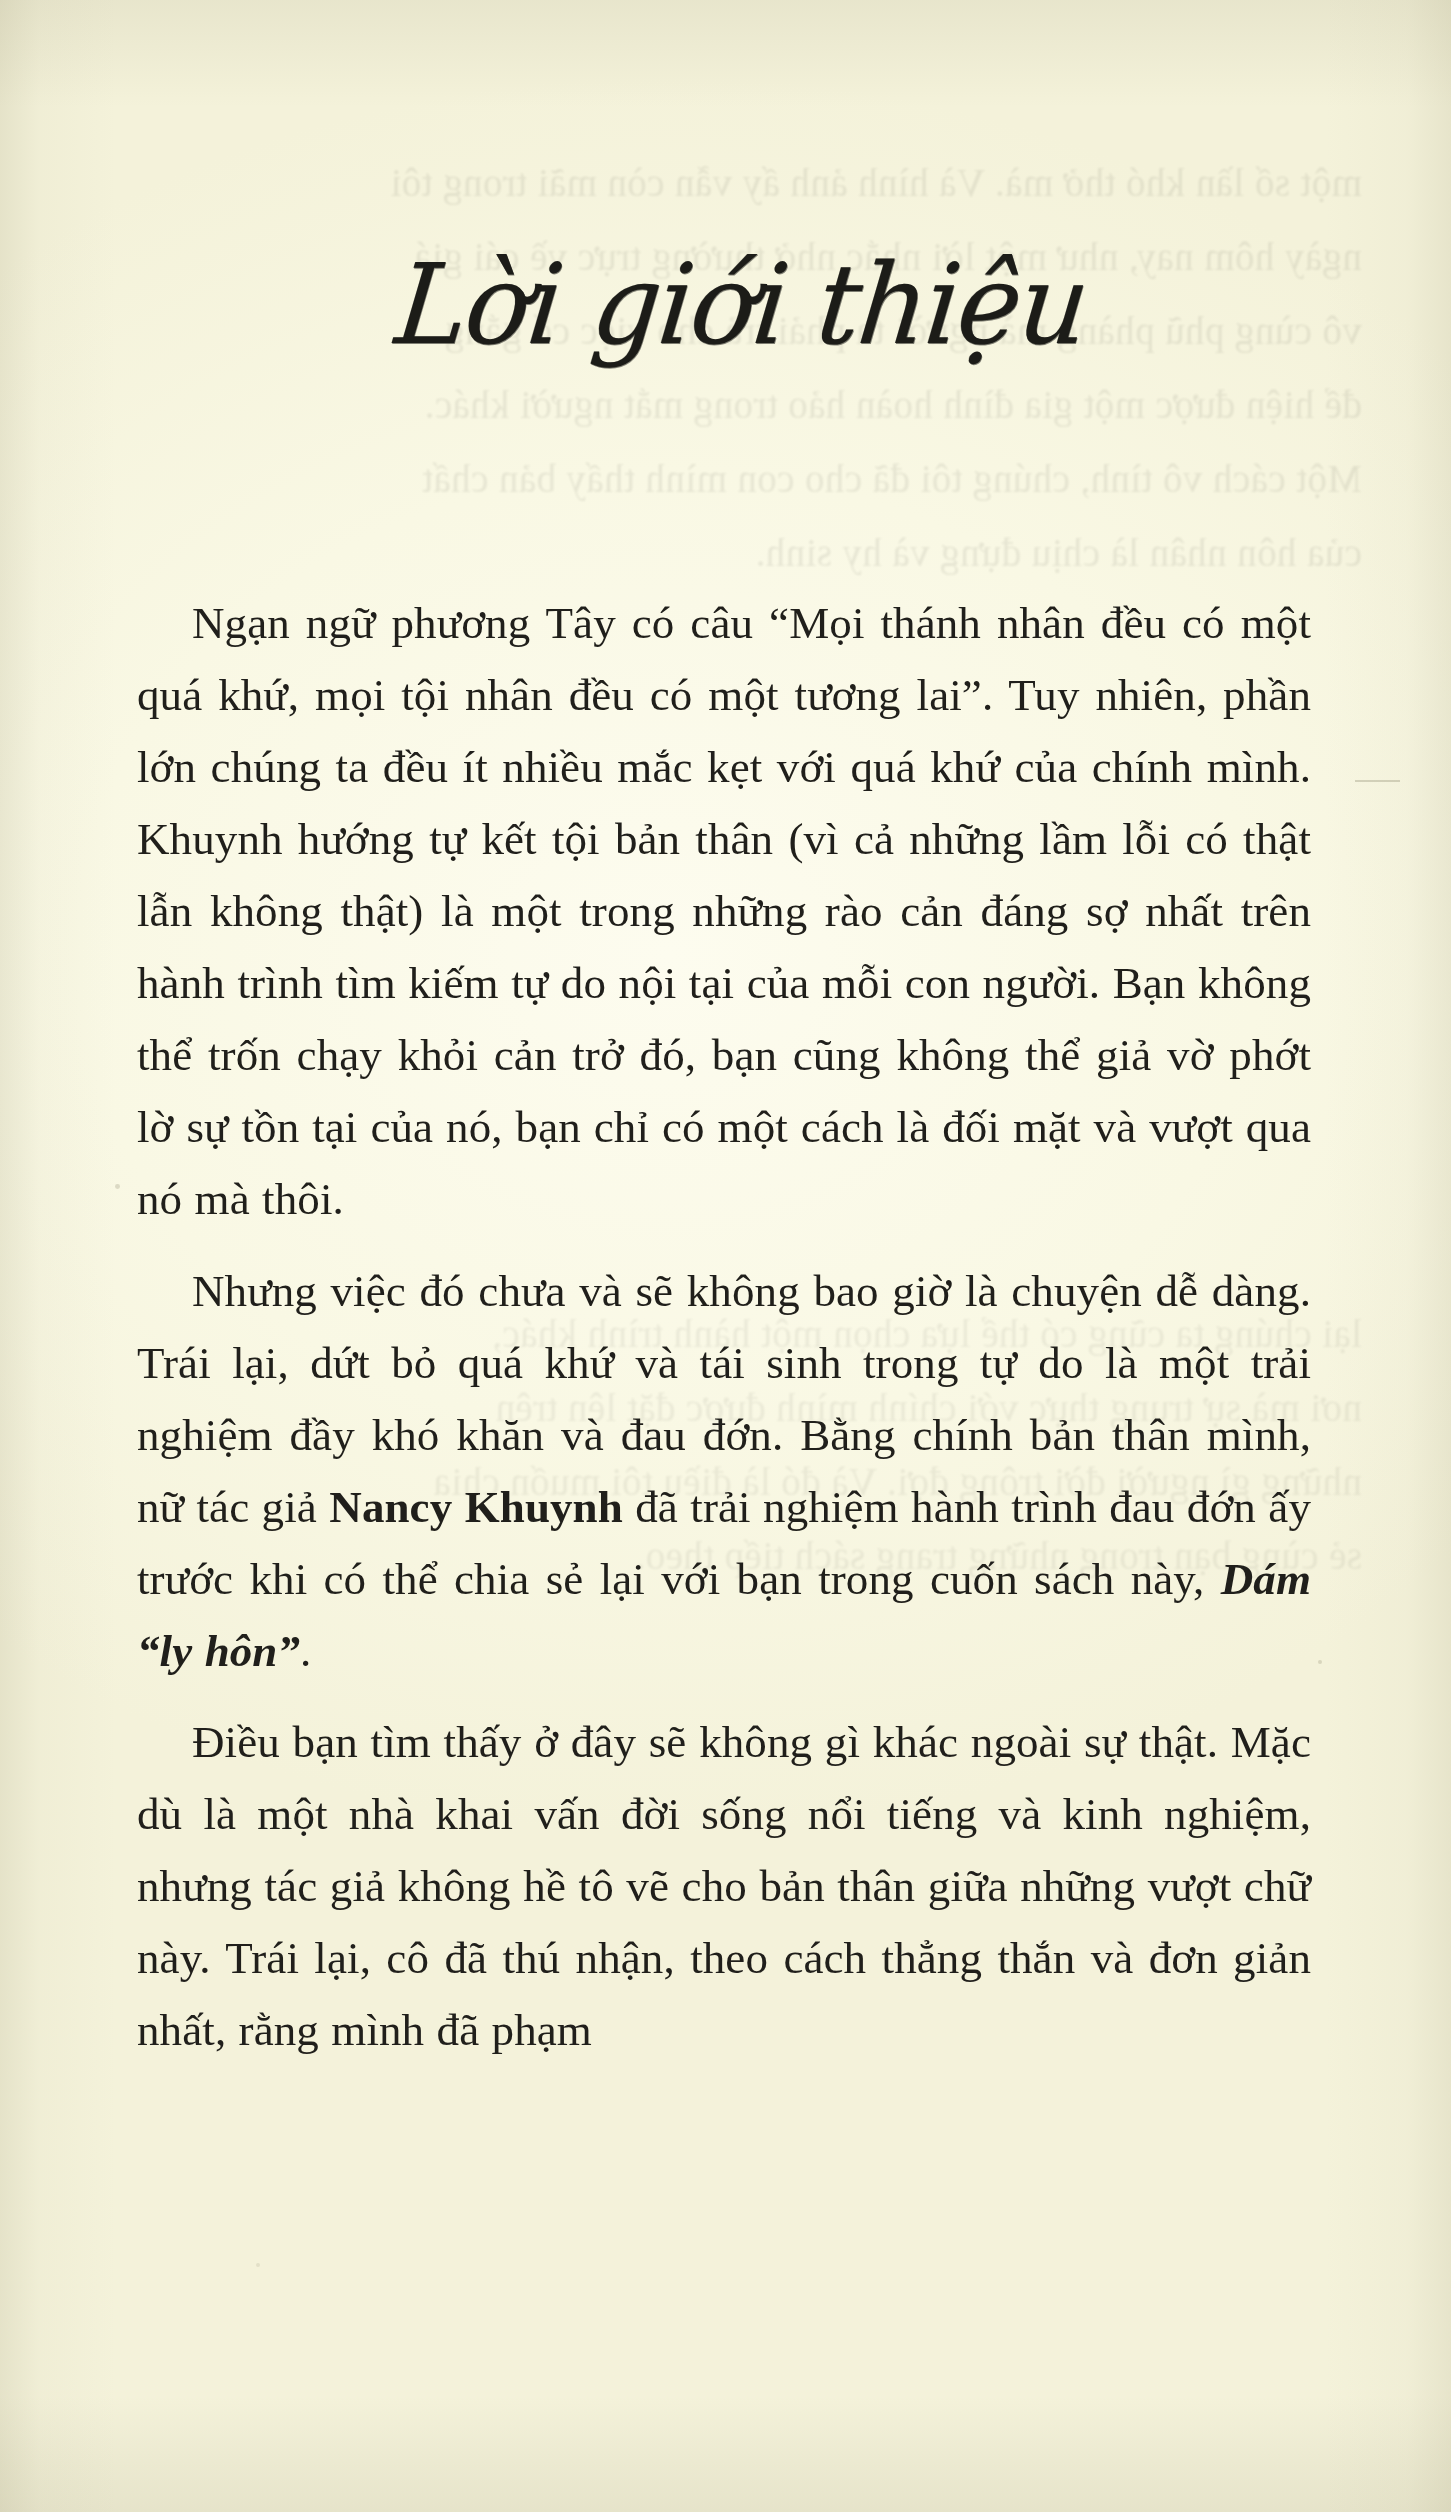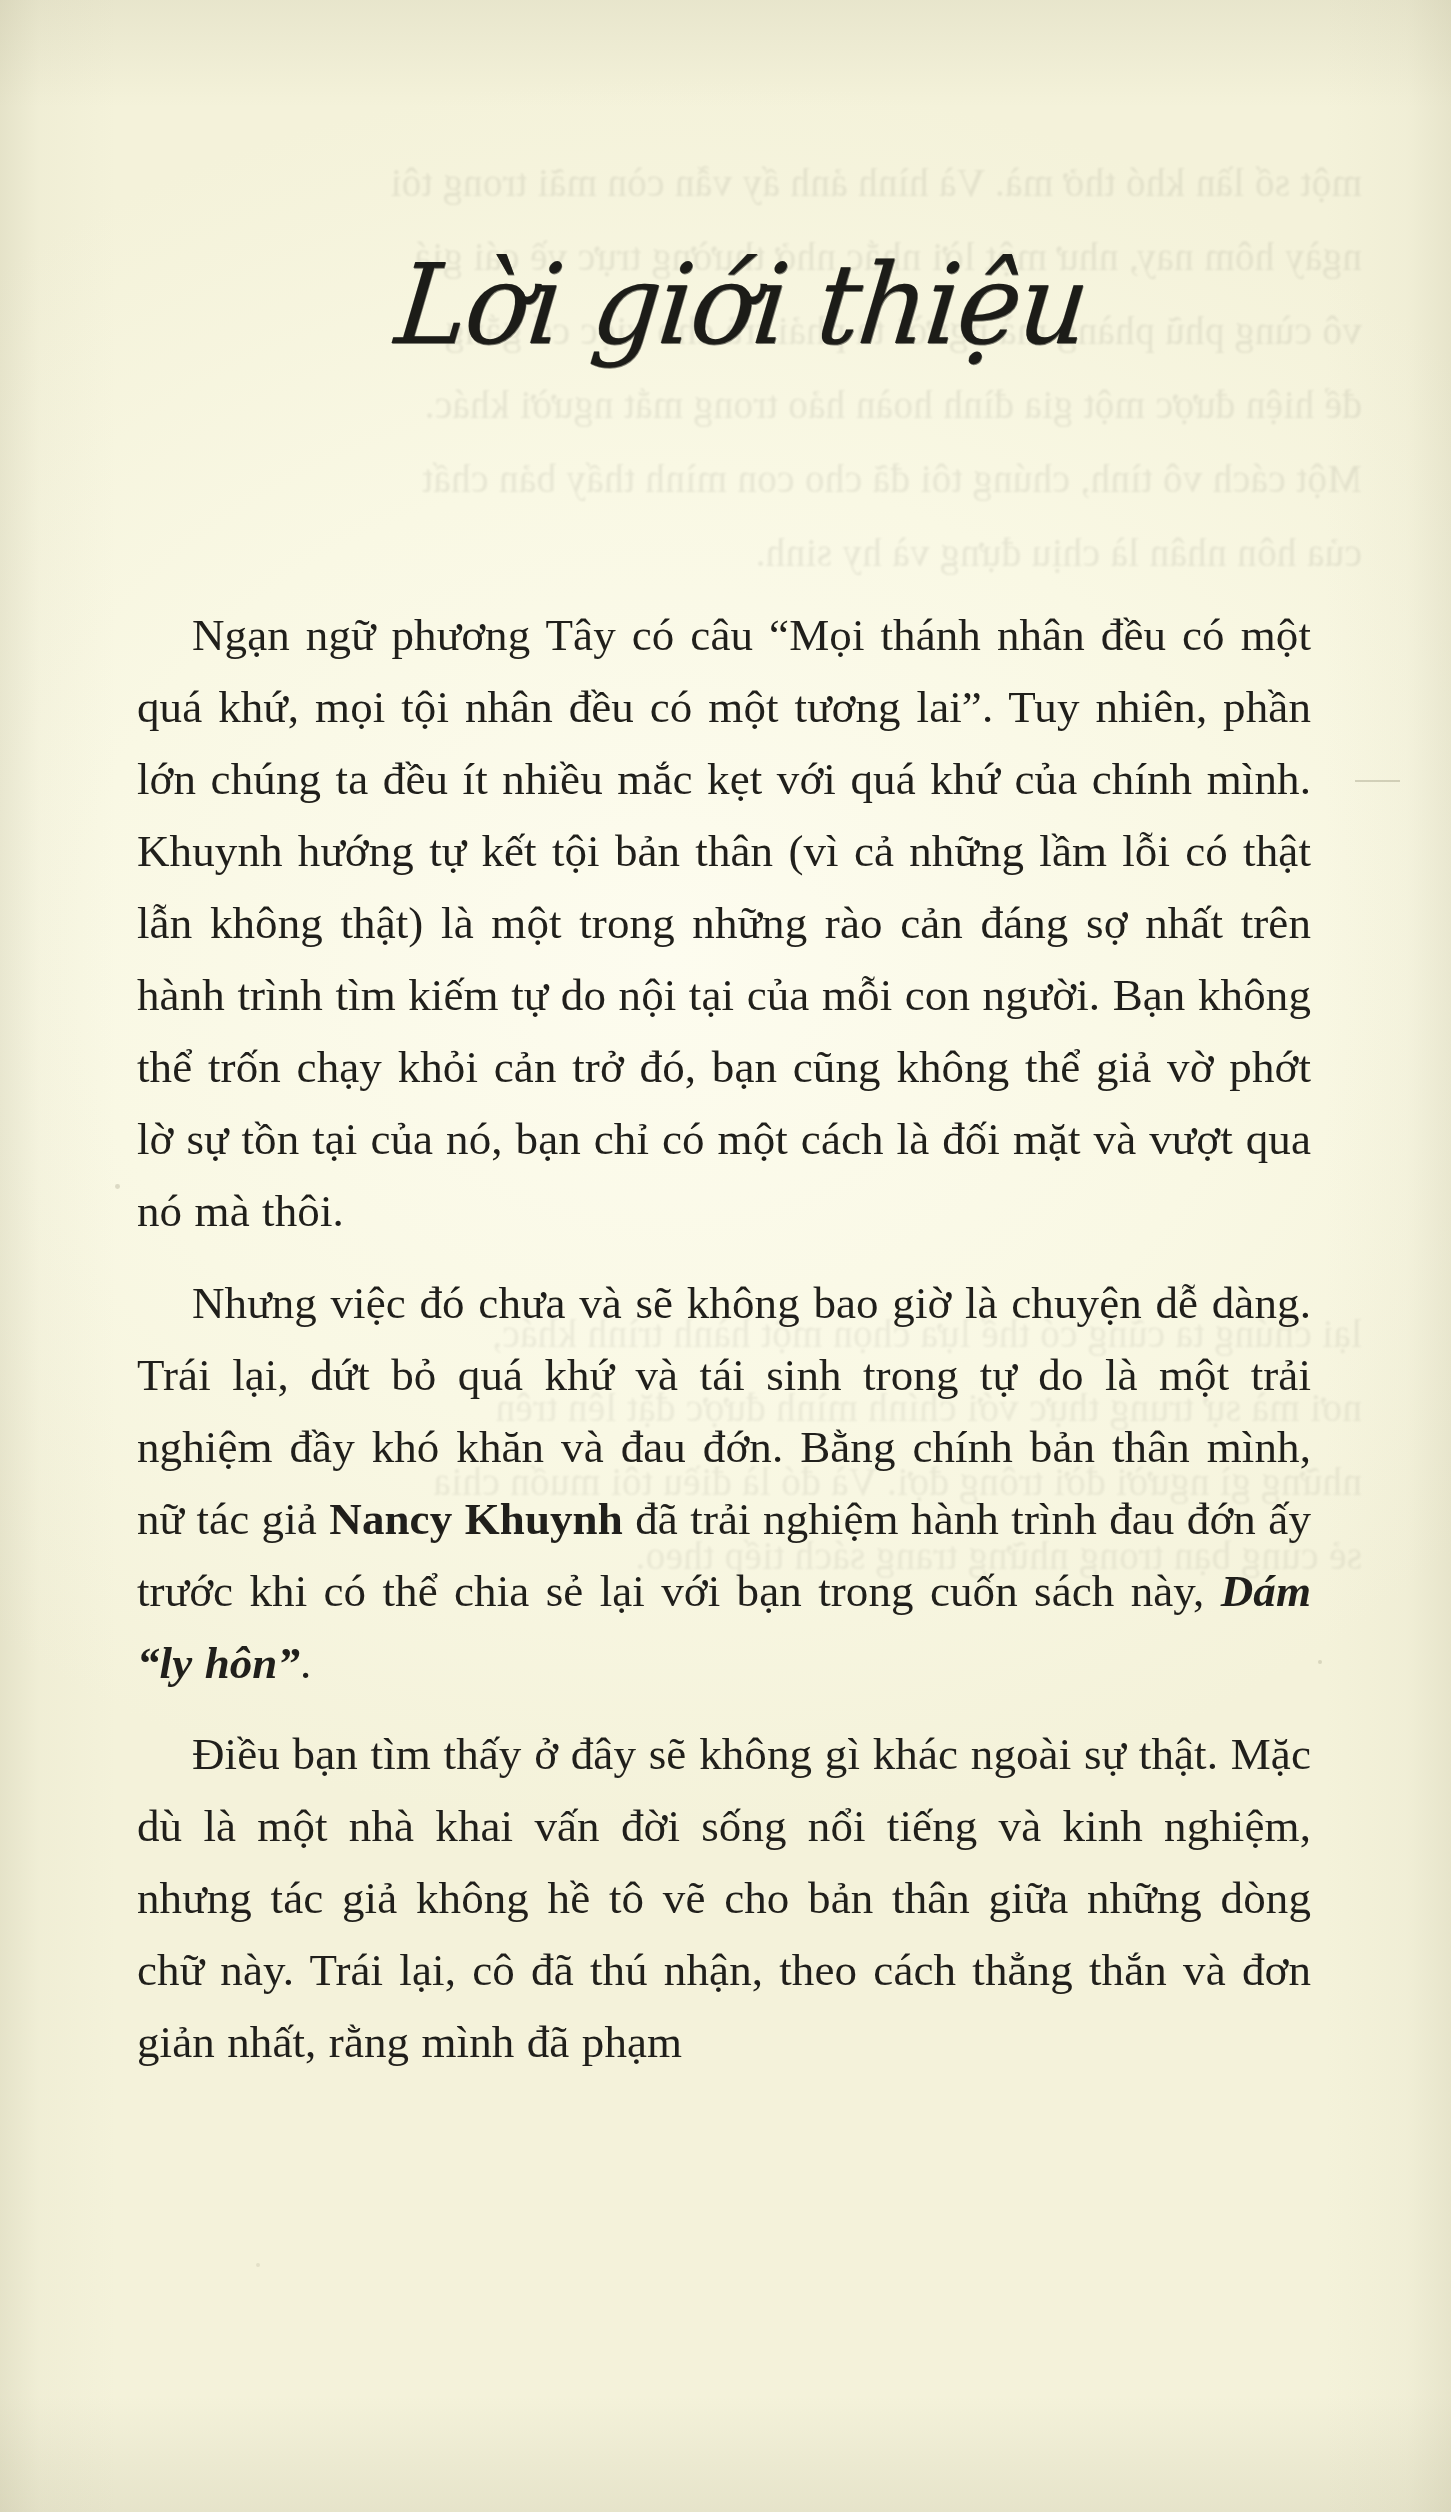--- a/index.html
+++ b/index.html
@@ -81,21 +81,21 @@
     color: #1c1c18;
     letter-spacing: -2px;
     text-shadow: 0.6px 0.6px 0 rgba(28,28,24,0.55), -0.4px 0 0 rgba(28,28,24,0.3);
     transform: skewX(-6deg) scaleY(1.04);
     padding-left: 33px;
   }
 
   .body-text {
     position: absolute;
     left: 137px;
-    top: 599px;
+    top: 587px;
     width: 1174px;
     color: #201f1b;
     font-size: 45px;
     line-height: 72px;
     text-align: justify;
     text-justify: inter-word;
     letter-spacing: 0.1px;
     word-spacing: 1px;
   }
 
@@ -149,21 +149,21 @@
 
   <div class="vignette"></div>
 
   <div class="content">
 
     <div class="chapter-title">Lời giới thiệu</div>
 
     <div class="body-text">
       <p id="p1">Ngạn ngữ phương Tây có câu “Mọi thánh nhân đều có một quá khứ, mọi tội nhân đều có một tương lai”. Tuy nhiên, phần lớn chúng ta đều ít nhiều mắc kẹt với quá khứ của chính mình. Khuynh hướng tự kết tội bản thân (vì cả những lầm lỗi có thật lẫn không thật) là một trong những rào cản đáng sợ nhất trên hành trình tìm kiếm tự do nội tại của mỗi con người. Bạn không thể trốn chạy khỏi cản trở đó, bạn cũng không thể giả vờ phớt lờ sự tồn tại của nó, bạn chỉ có một cách là đối mặt và vượt qua nó mà thôi.</p>
       <p id="p2">Nhưng việc đó chưa và sẽ không bao giờ là chuyện dễ dàng. Trái lại, dứt bỏ quá khứ và tái sinh trong tự do là một trải nghiệm đầy khó khăn và đau đớn. Bằng chính bản thân mình, nữ tác giả <span class="b">Nancy Khuynh</span> đã trải nghiệm hành trình đau đớn ấy trước khi có thể chia sẻ lại với bạn trong cuốn sách này, <span class="bi">Dám “ly hôn”</span>.</p>
-      <p id="p3">Điều bạn tìm thấy ở đây sẽ không gì khác ngoài sự thật. Mặc dù là một nhà khai vấn đời sống nổi tiếng và kinh nghiệm, nhưng tác giả không hề tô vẽ cho bản thân giữa những dòng chữ này. Trái lại, cô đã thú nhận, theo cách thẳng thắn và đơn giản nhất, rằng mình đã phạm</p>
+      <p id="p3">Điều bạn tìm thấy ở đây sẽ không gì khác ngoài sự thật. Mặc dù là một nhà khai vấn đời sống nổi tiếng và kinh nghiệm, nhưng tác giả không hề tô vẽ cho bản thân giữa những vượt chữ này. Trái lại, cô đã thú nhận, theo cách thẳng thắn và đơn giản nhất, rằng mình đã phạm</p>
     </div>
 
   </div>
 
   <span class="speck" style="left:115px;top:1184px;width:4.9px;height:4.9px;"></span>
   <span class="speck" style="left:1318px;top:1660px;width:3.9px;height:3.9px;"></span>
   <span class="speck" style="left:256px;top:2263px;width:3.9px;height:3.9px;opacity:.6;"></span>
   <div class="gutter-line"></div>
 
 </div>

